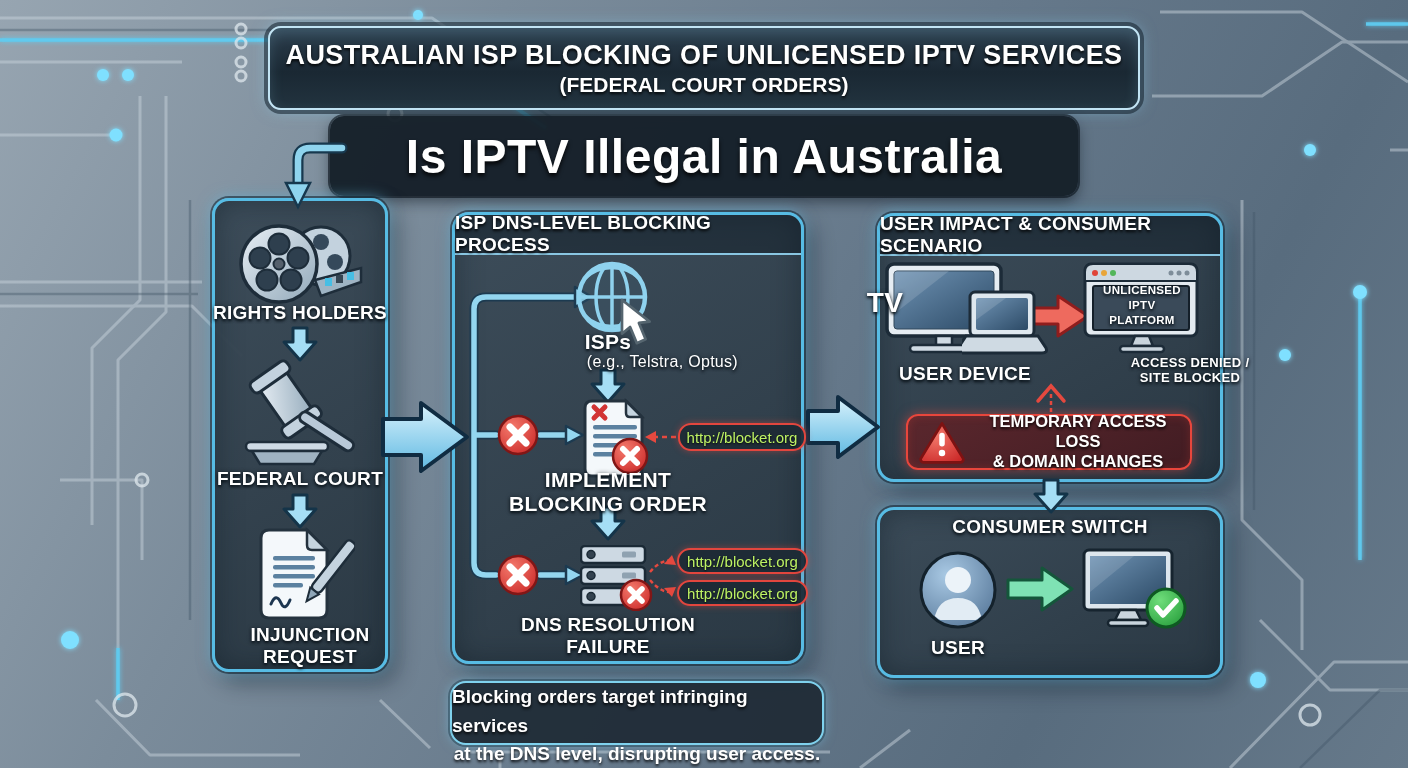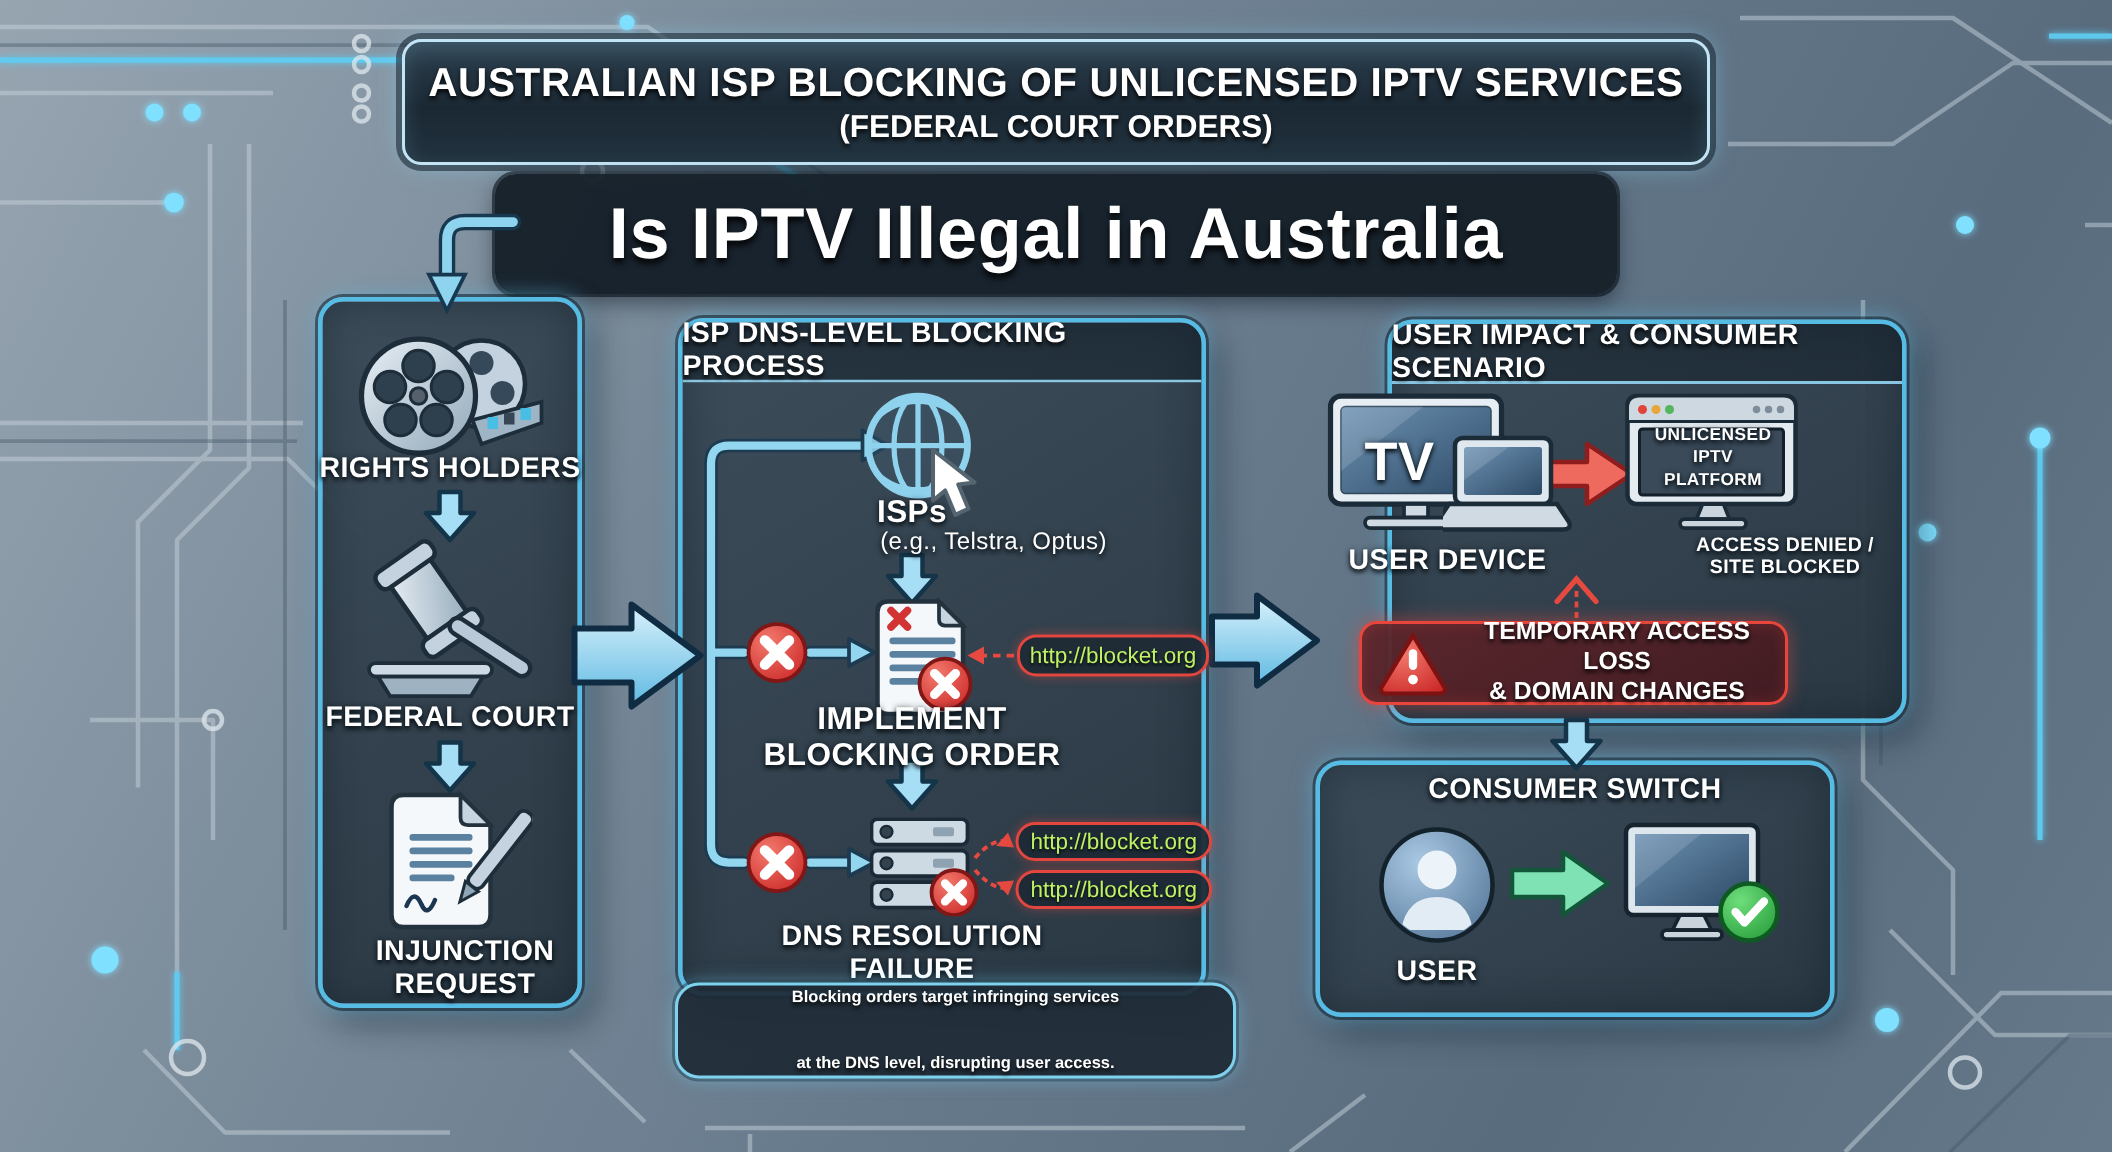--- a/index.html
+++ b/index.html
@@ -40,25 +40,25 @@
     background:rgba(30,42,53,.94);color:#bef264;font-weight:normal;font-size:15px;
     display:flex;align-items:center;justify-content:center;
     text-shadow:0 1px 2px rgba(0,0,0,.9);box-shadow:0 0 7px rgba(226,70,62,.45);}
   .warnbox{position:absolute;left:906px;top:414px;width:286px;height:56px;box-sizing:border-box;
     background:linear-gradient(150deg,rgba(92,38,44,.96),rgba(66,27,33,.96));
     border:2.5px solid #e8463c;border-radius:12px;
     box-shadow:0 0 12px rgba(232,70,60,.55),inset 0 0 10px rgba(232,70,60,.22);
     display:flex;align-items:center;padding-left:10px;}
   .warntext{color:#fff;font-weight:bold;font-size:16.5px;line-height:1.2;text-align:center;flex:1;
     text-shadow:0 2px 3px rgba(0,0,0,.9);}
-  .note{position:absolute;left:450px;top:655px;width:374px;height:64px;box-sizing:border-box;
+  .note{position:absolute;left:450px;top:681px;width:374px;height:64px;box-sizing:border-box;
     background:rgba(30,42,53,.93);border:2.5px solid #7fd2ee;border-radius:16px;
     box-shadow:0 0 12px rgba(120,205,240,.55),0 0 0 2px rgba(12,24,34,.5);
     display:flex;flex-direction:column;align-items:center;justify-content:space-between;
-    color:#fff;font-weight:bold;font-size:11px;line-height:1.5;
+    color:#fff;font-weight:bold;font-size:19px;line-height:1.5;
     text-shadow:0 2px 3px rgba(0,0,0,.9);}
 </style>
 </head>
 <body>
 
 <div id="stage">
 
   <svg class="abs" width="1408" height="768" style="left:0;top:0">
     <defs>
       <filter id="glow" x="-80%" y="-80%" width="260%" height="260%">
@@ -134,21 +134,21 @@
   <div class="titlebox">
     <div class="t">Is IPTV Illegal in Australia</div>
   </div>
 
   <div class="panel" style="left:212px;top:198px;width:176px;height:474px;"></div>
 
   <div class="panel" style="left:452px;top:212px;width:352px;height:452px;padding-left:36px;">
     <div class="panel-head">ISP DNS-LEVEL BLOCKING PROCESS</div>
   </div>
 
-  <div class="panel" style="left:877px;top:213px;width:346px;height:269px;margin-left:48px;">
+  <div class="panel" style="left:877px;top:213px;width:346px;height:269px;">
     <div class="panel-head">USER IMPACT &amp; CONSUMER SCENARIO</div>
   </div>
 
   <div class="panel" style="left:877px;top:507px;width:346px;height:171px;"></div>
 
   <svg class="abs" width="1408" height="768" style="left:0;top:0;pointer-events:none">
     <defs>
       <linearGradient id="gArrow" x1="0" y1="0" x2="0" y2="1">
         <stop offset="0" stop-color="#d9f2fc"></stop>
           <stop offset="1" stop-color="#5fb9e2"></stop>
@@ -347,21 +347,21 @@
     <path d="M-8,-8 L8,8 M8,-8 L-8,8" stroke="#fff" stroke-width="7" stroke-linecap="round"></path>
   </svg>
 
   <svg class="abs" width="120" height="95" viewBox="0 0 120 95" style="left:885px;top:262px">
     <rect x="2" y="2" width="114" height="72" rx="7" fill="#e6edf3" stroke="#1c2b38" stroke-width="3.5"></rect>
     <rect x="9" y="9" width="100" height="58" rx="3" fill="url(#gScreen)" stroke="#31485c" stroke-width="1"></rect>
     <path d="M9,9 L64,9 L9,52 z" fill="rgba(255,255,255,0.14)"></path>
     <rect x="51" y="74" width="16" height="9" fill="#cfdae3" stroke="#1c2b38" stroke-width="2.5"></rect>
     <rect x="25" y="83" width="68" height="7" rx="3.5" fill="#cfdae3" stroke="#1c2b38" stroke-width="2.5"></rect>
   </svg>
-  <div class="lbl" style="left:898px;top:287px;width:70px;font-size:36px;">TV</div>
+  <div class="lbl" style="left:850px;top:287px;width:70px;font-size:28px;">TV</div>
 
   <svg class="abs" width="90" height="66" viewBox="0 0 90 66" style="left:962px;top:290px">
     <rect x="8" y="2" width="64" height="44" rx="5" fill="#dfe8ef" stroke="#1c2b38" stroke-width="3"></rect>
     <rect x="14" y="8" width="52" height="32" rx="2" fill="url(#gScreen)"></rect>
     <path d="M14,8 L44,8 L14,30 z" fill="rgba(255,255,255,0.14)"></path>
     <path d="M4,46 h72 l8,12 q2,5 -4,5 h-80 q-6,0 -4,-5 z" fill="#cfdae3" stroke="#1c2b38" stroke-width="3"></path>
   </svg>
 
   <svg class="abs" width="120" height="92" viewBox="0 0 120 92" style="left:1083px;top:262px">
     <rect x="2" y="2" width="112" height="72" rx="6" fill="#e3eaf0" stroke="#1c2b38" stroke-width="3"></rect>

